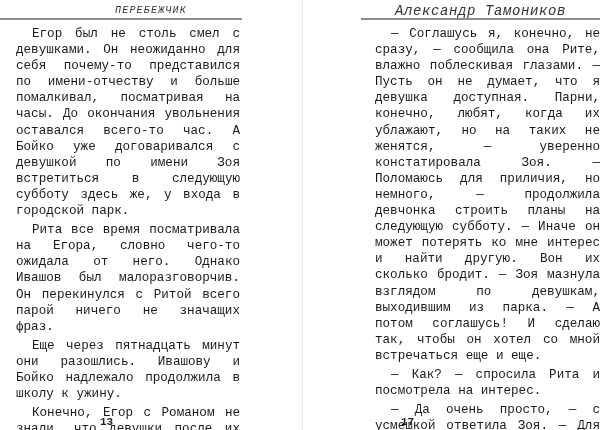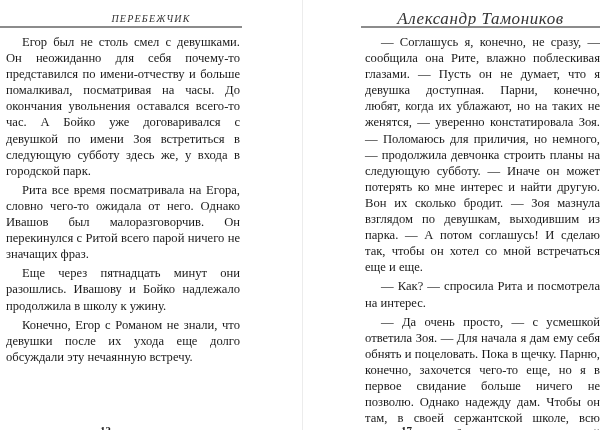--- a/index.html
+++ b/index.html
@@ -1,29 +1,29 @@
 <!DOCTYPE html>
 <html><head>
 <meta charset="utf-8">
 <style>
   html, body { margin:0; padding:0; background:#ffffff; }
   body { width:600px; height:430px; position:relative; overflow:hidden;
          font-family:"Liberation Serif","DejaVu Serif",serif; color:#1a1a1a; }
-  .page { position:absolute; top:12px; height:334px; }
+  .page { position:absolute; top:4px; height:334px;font-family:Liberation Mono, monospace; }
   .page.left { left:0; width:242px; }
   .page.right { left:361px; width:239px; }
   .gutter { position:absolute; left:302px; top:0; width:1px; height:430px; background:#ececec; }
   .running-head { position:absolute; top:1px; left:0; right:0; text-align:center;
-         font-style:italic; font-size:17px; letter-spacing:0.6px; color:#333; line-height:12px; }
+         font-style:italic; font-size:14px; letter-spacing:0.6px; color:#333; line-height:12px; }
   .page.left .running-head { text-transform:uppercase; font-size:10px; letter-spacing:1.2px; padding-left:60px; }
   .page.right .running-head { padding-right:0; }
   .head-rule { position:absolute; top:14px; left:0; right:0; height:2px; background:#8c8c8c; }
   .text { position:absolute; top:22px; left:0; right:0; font-size:12.6px; line-height:16.1px;
           text-align:justify; }
-  .text p { margin:0 0 3px 4px; text-indent:16px; hyphens:manual; }
+  .text p { margin:0 0 3px 14px; text-indent:16px; hyphens:manual; }
   .page.left .text { left:2px; right:2px; }
   .page-number { position:absolute; top:412px; left:0; right:0; text-align:left;
           font-weight:bold; font-size:11px; color:#222; }
   .page.left .page-number { left:100px; right:auto; width:40px; }
   .page.right .page-number { left:40px; right:auto; width:40px; }
 </style>
 </head>
 <body>
 
 <div class="page left">

